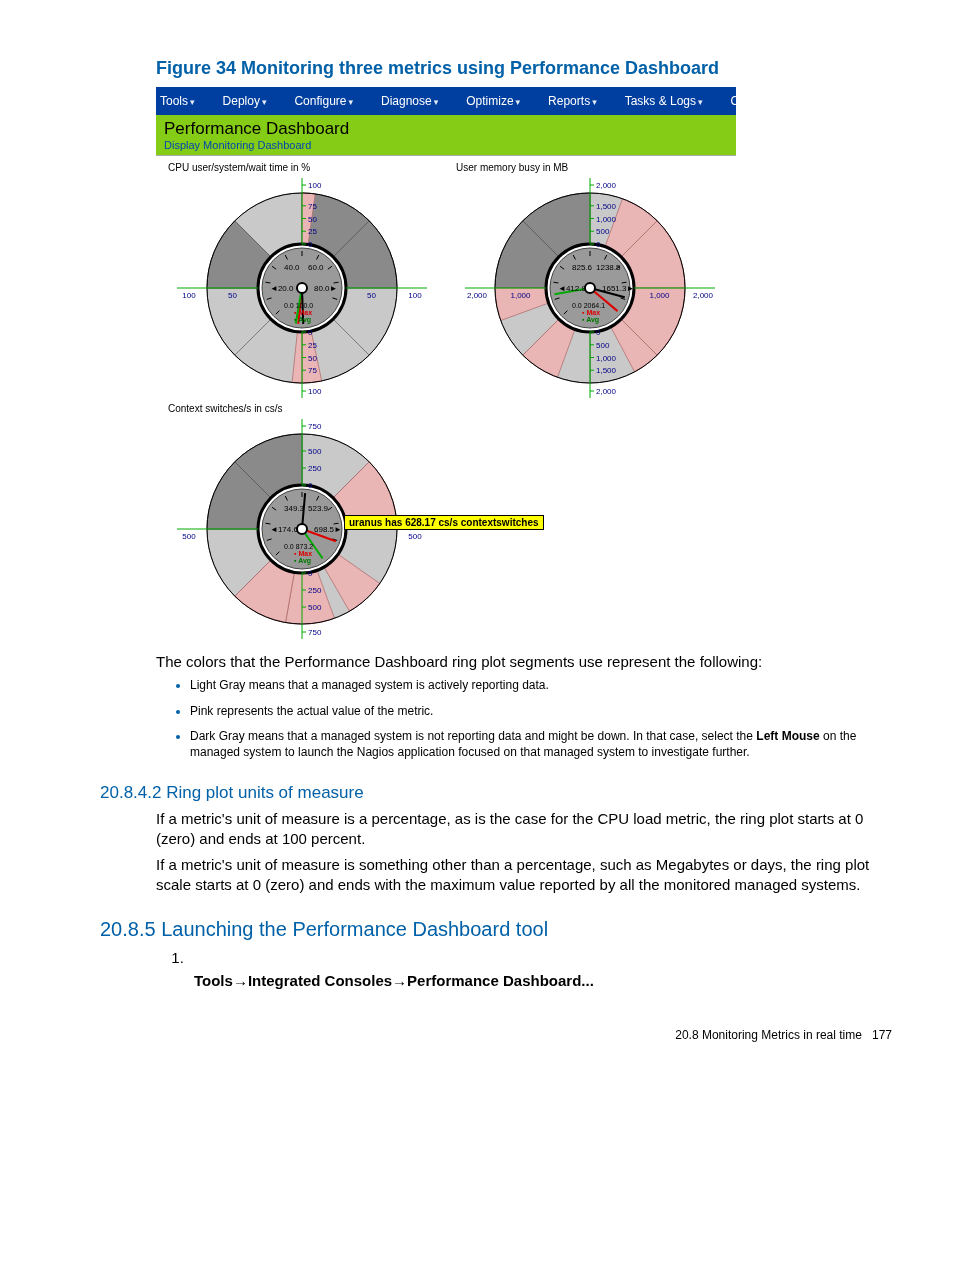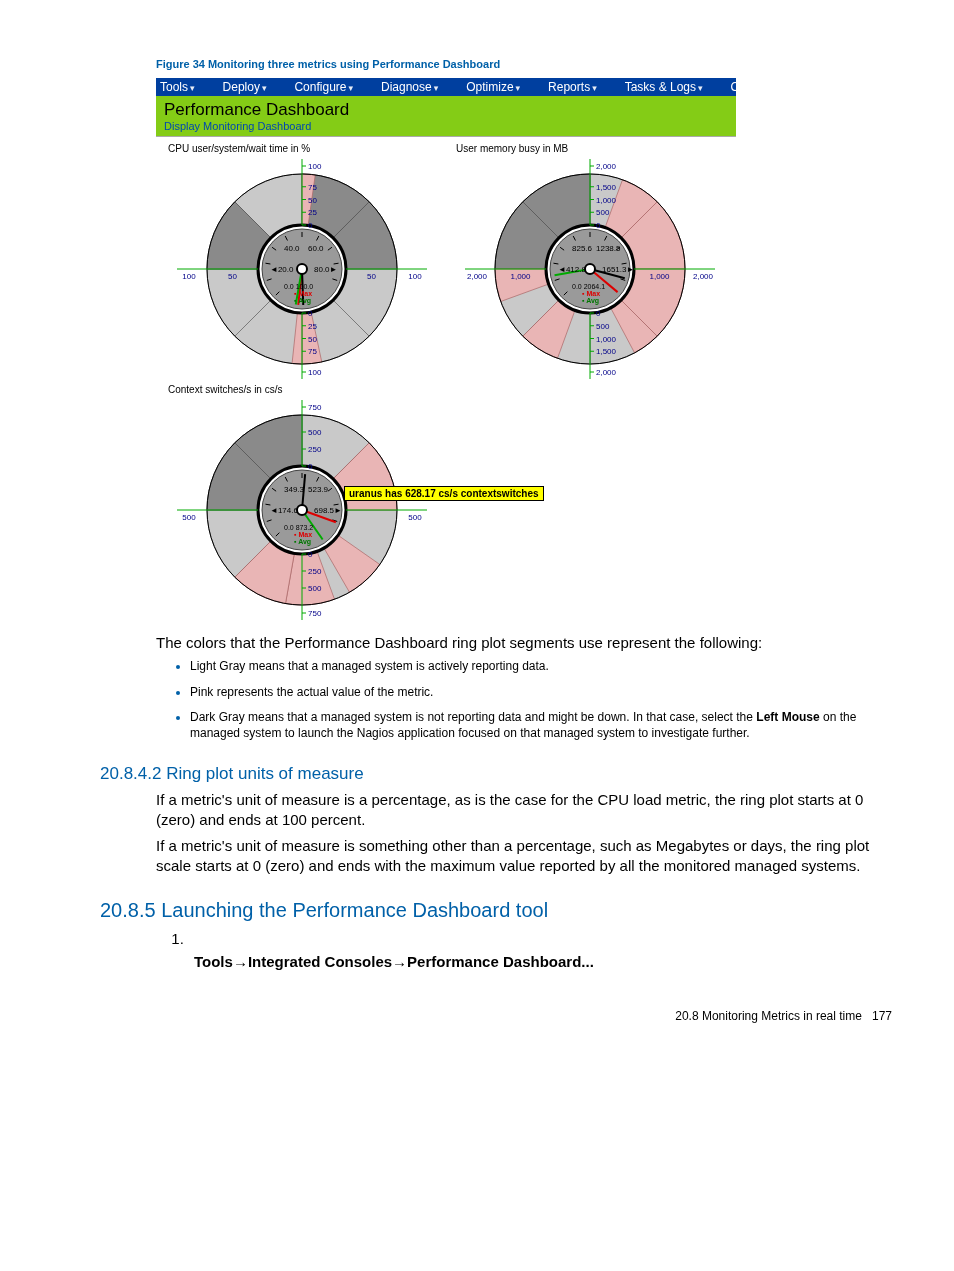--- a/index.html
+++ b/index.html
@@ -10,34 +10,34 @@
     color: #000;
     width: 954px;
   }
   .page {
     padding: 58px 60px 40px 100px;
     box-sizing: border-box;
   }
   .fig-caption {
     color: #0060a8;
     font-weight: bold;
-    font-size: 11px;
+    font-size: 18px;
     margin: 0 0 8px 56px;
   }
   .screenshot {
     margin-left: 56px;
     width: 580px;
     border: 0;
   }
   
   .menubar {
     background: #003f9f;
     color: #fff;
     font-size: 12px;
-    height: 18px;
+    height: 28px;
     display: flex;
     align-items: center;
     padding: 0 4px;
   }
   .menubar span { margin-right: 14px; white-space: nowrap; }
   .menubar .caret { font-size: 9px; opacity: .9; margin-left:2px; }
   .dash-head {
     background: #84cc16;
     padding: 4px 6px 4px 8px;
     border-bottom:1px solid #aaa;
@@ -363,21 +363,21 @@
               <line x1="140" y1="176" x2="144" y2="176" stroke="#0a0"></line>
               <text x="146" y="179" font-size="8" fill="#008">250</text>
               <line x1="140" y1="193" x2="144" y2="193" stroke="#0a0"></line>
               <text x="146" y="196" font-size="8" fill="#008">500</text>
               <line x1="140" y1="218" x2="144" y2="218" stroke="#0a0"></line>
               <text x="146" y="221" font-size="8" fill="#008">750</text>
               <text x="27" y="125" font-size="8" fill="#008" text-anchor="middle">500</text>
               <text x="253" y="125" font-size="8" fill="#008" text-anchor="middle">500</text>
             </svg>
         </div>
-        <div class="tooltip" id="ctx-tooltip" style="left:186px; top:102px;">uranus has 628.17 cs/s contextswitches</div>
+        <div class="tooltip" id="ctx-tooltip" style="left:186px; top:112px;">uranus has 628.17 cs/s contextswitches</div>
       </div>
     </div>
   </div>
 
   <p class="body">The colors that the Performance Dashboard ring plot segments use represent the following:</p>
   <ul class="body" id="list-colors">
       <li>Light Gray means that a managed system is actively reporting data.</li>
       <li>Pink represents the actual value of the metric.</li>
       <li>Dark Gray means that a managed system is not reporting data and might be down. In that case, select the <b>Left Mouse</b> on the managed system to launch the Nagios application focused on that managed system to investigate further.</li>
     </ul>

